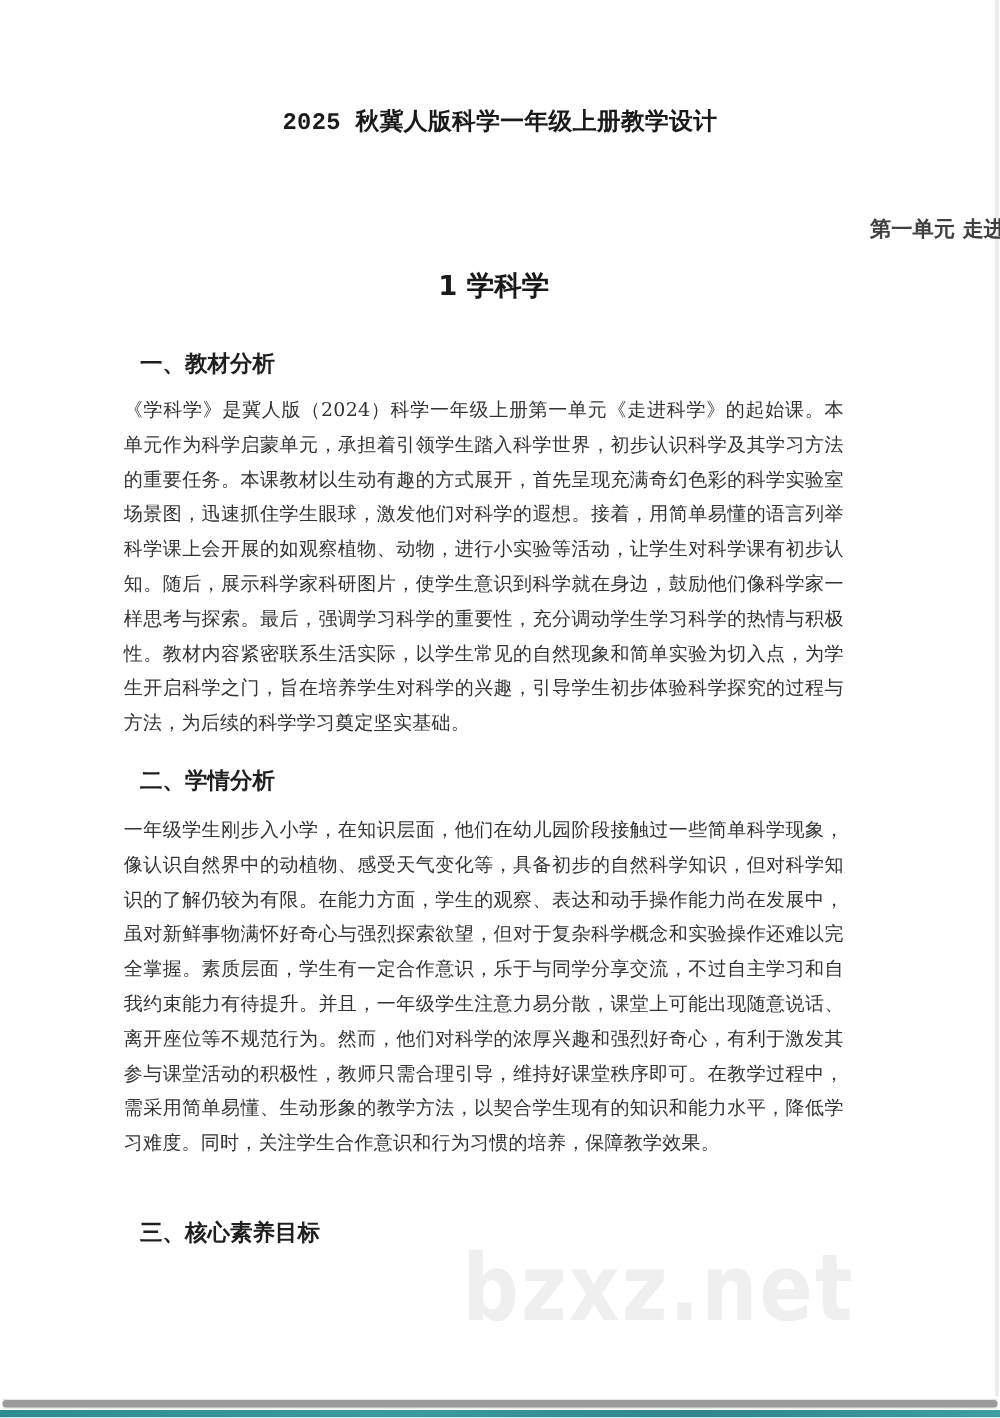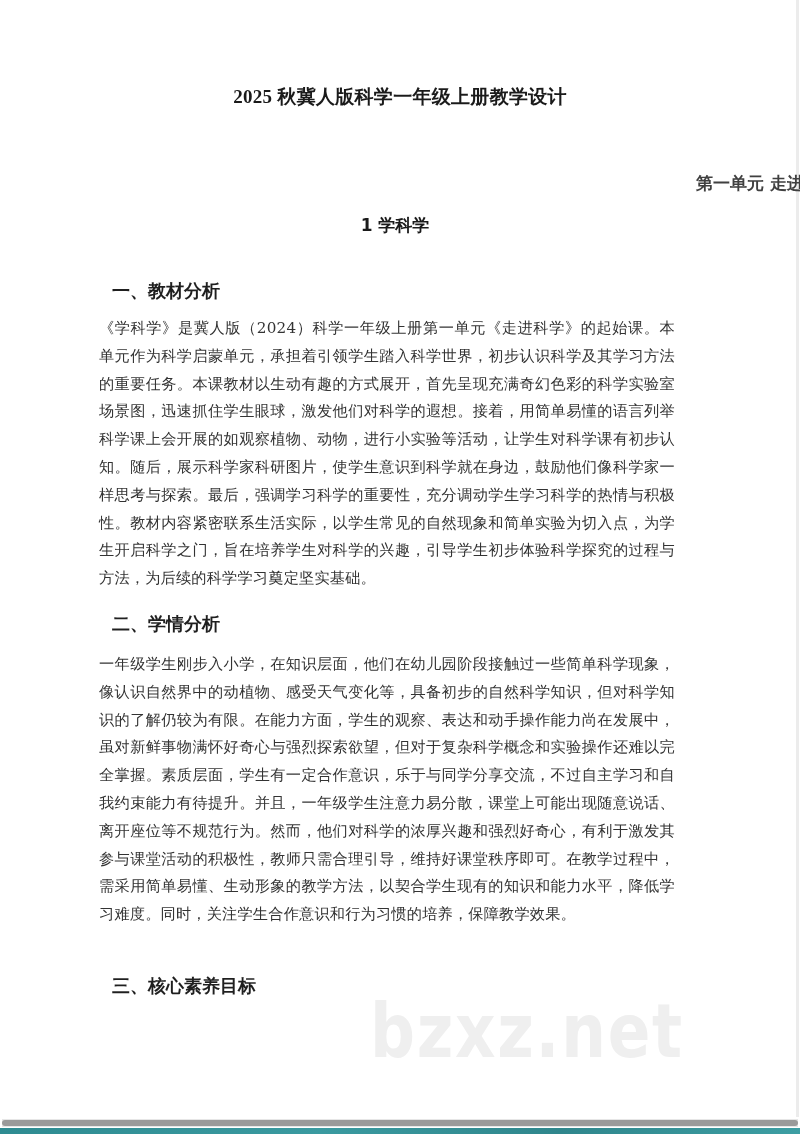--- a/index.html
+++ b/index.html
@@ -9,32 +9,32 @@
     font-family: "DejaVu Serif", "Liberation Serif", serif;
     color: #222;
   }
   .page {
     position: absolute; left: 0; top: 0; width: 796px; height: 1117px;
     background: #ffffff;
     border-right: 3px solid #ececec;
   }
   .title {
     position: absolute; top: 84px; left: 0; width: 800px; text-align: center;
-    font-family: Liberation Serif, serif;
+    font-family: Liberation Mono, monospace;
     font-weight: bold; font-size: 19px; color: #1a1a1a; letter-spacing: 0.3px;
   }
   .unit {
     position: absolute; top: 172px; left: 0; width: 790px; text-align: right;
     font-family: "DejaVu Sans", "Liberation Sans", sans-serif;
     font-weight: bold; font-size: 17px; color: #404040; padding-left: 48px;
   }
   .lesson {
     position: absolute; top: 214px; left: 0; width: 790px; text-align: center;
     font-family: "DejaVu Sans", "Liberation Sans", sans-serif;
-    font-weight: bold; font-size: 17px; color: #1a1a1a;
+    font-weight: bold; font-size: 22px; color: #1a1a1a;
   }
   .h2 {
     position: absolute; left: 112px;
     font-family: "DejaVu Sans", "Liberation Sans", sans-serif;
     font-weight: bold; font-size: 18px; color: #1f1f1f;
   }
   .para {
     position: absolute; left: 99px; width: 576px;
     font-size: 15.2px; line-height: 27.8px; color: #333;
     text-align: justify; letter-spacing: 0.2px;

